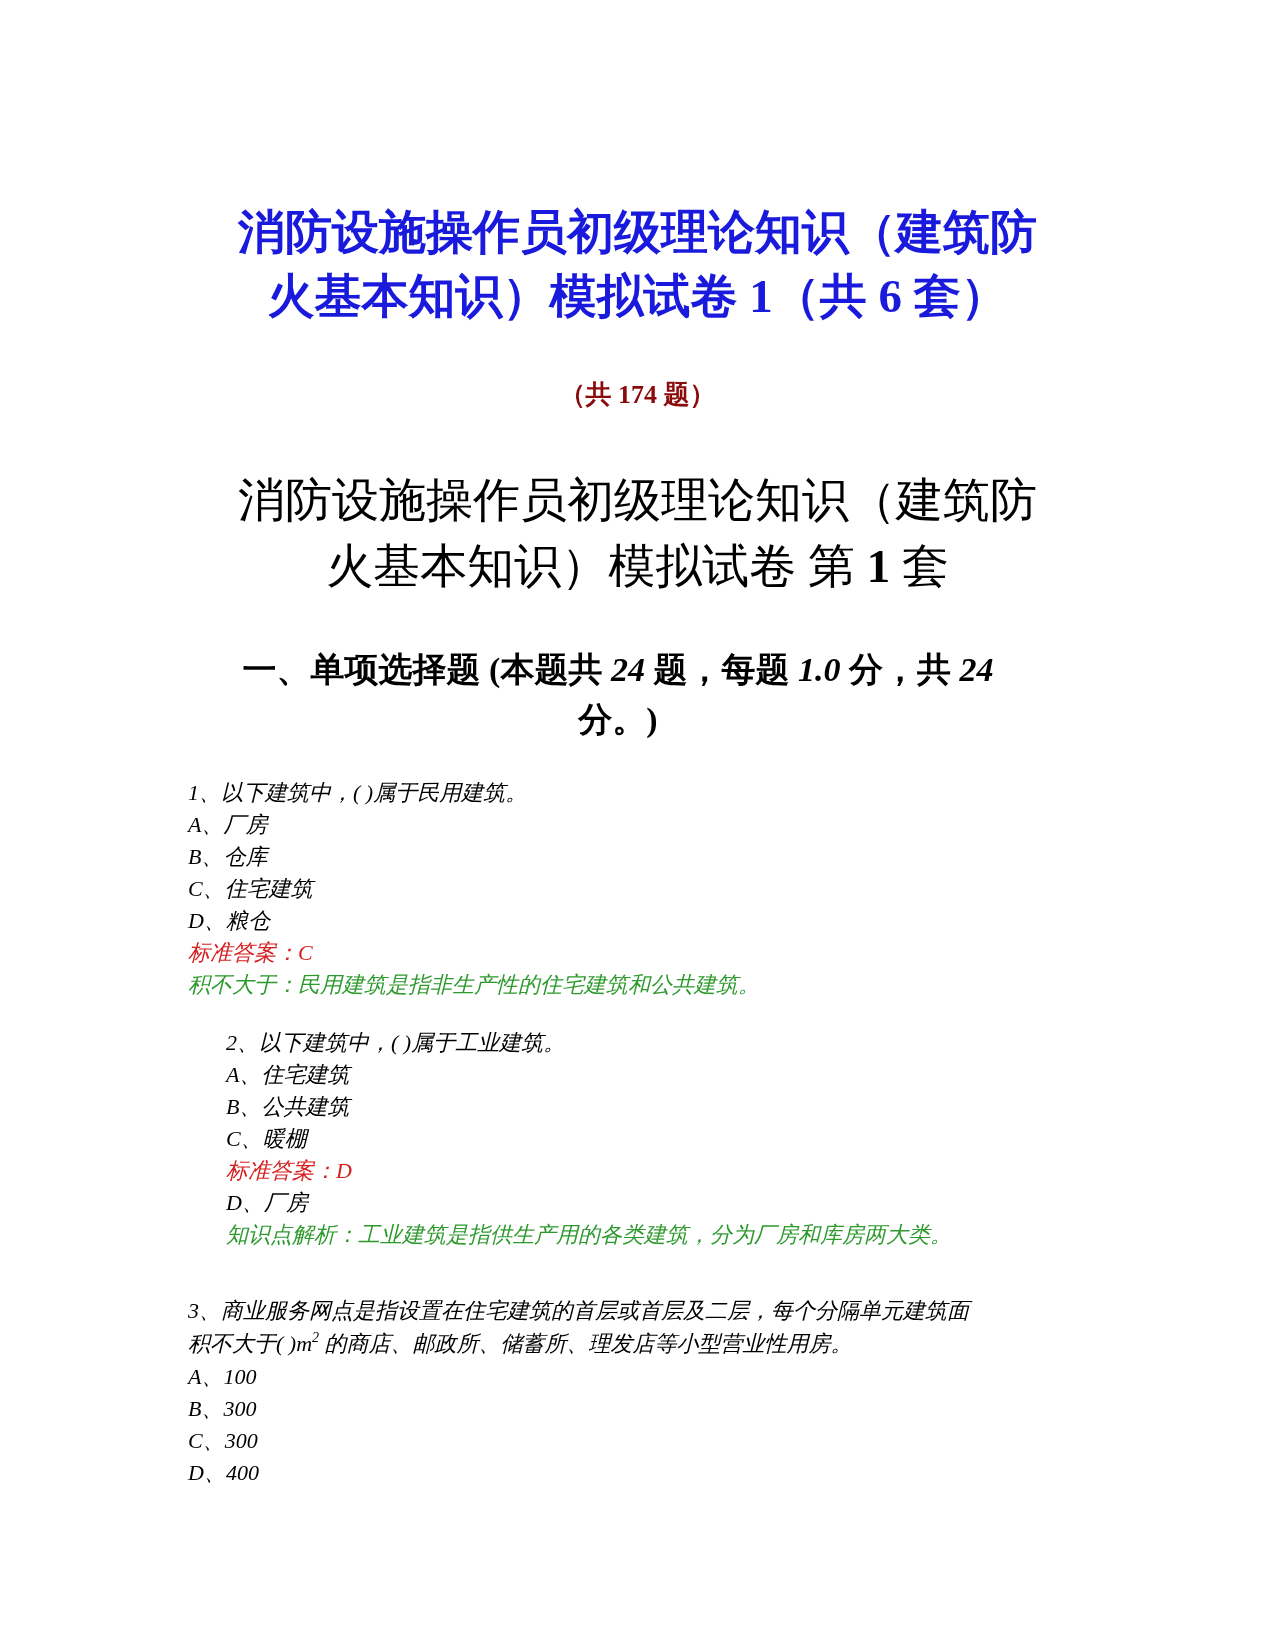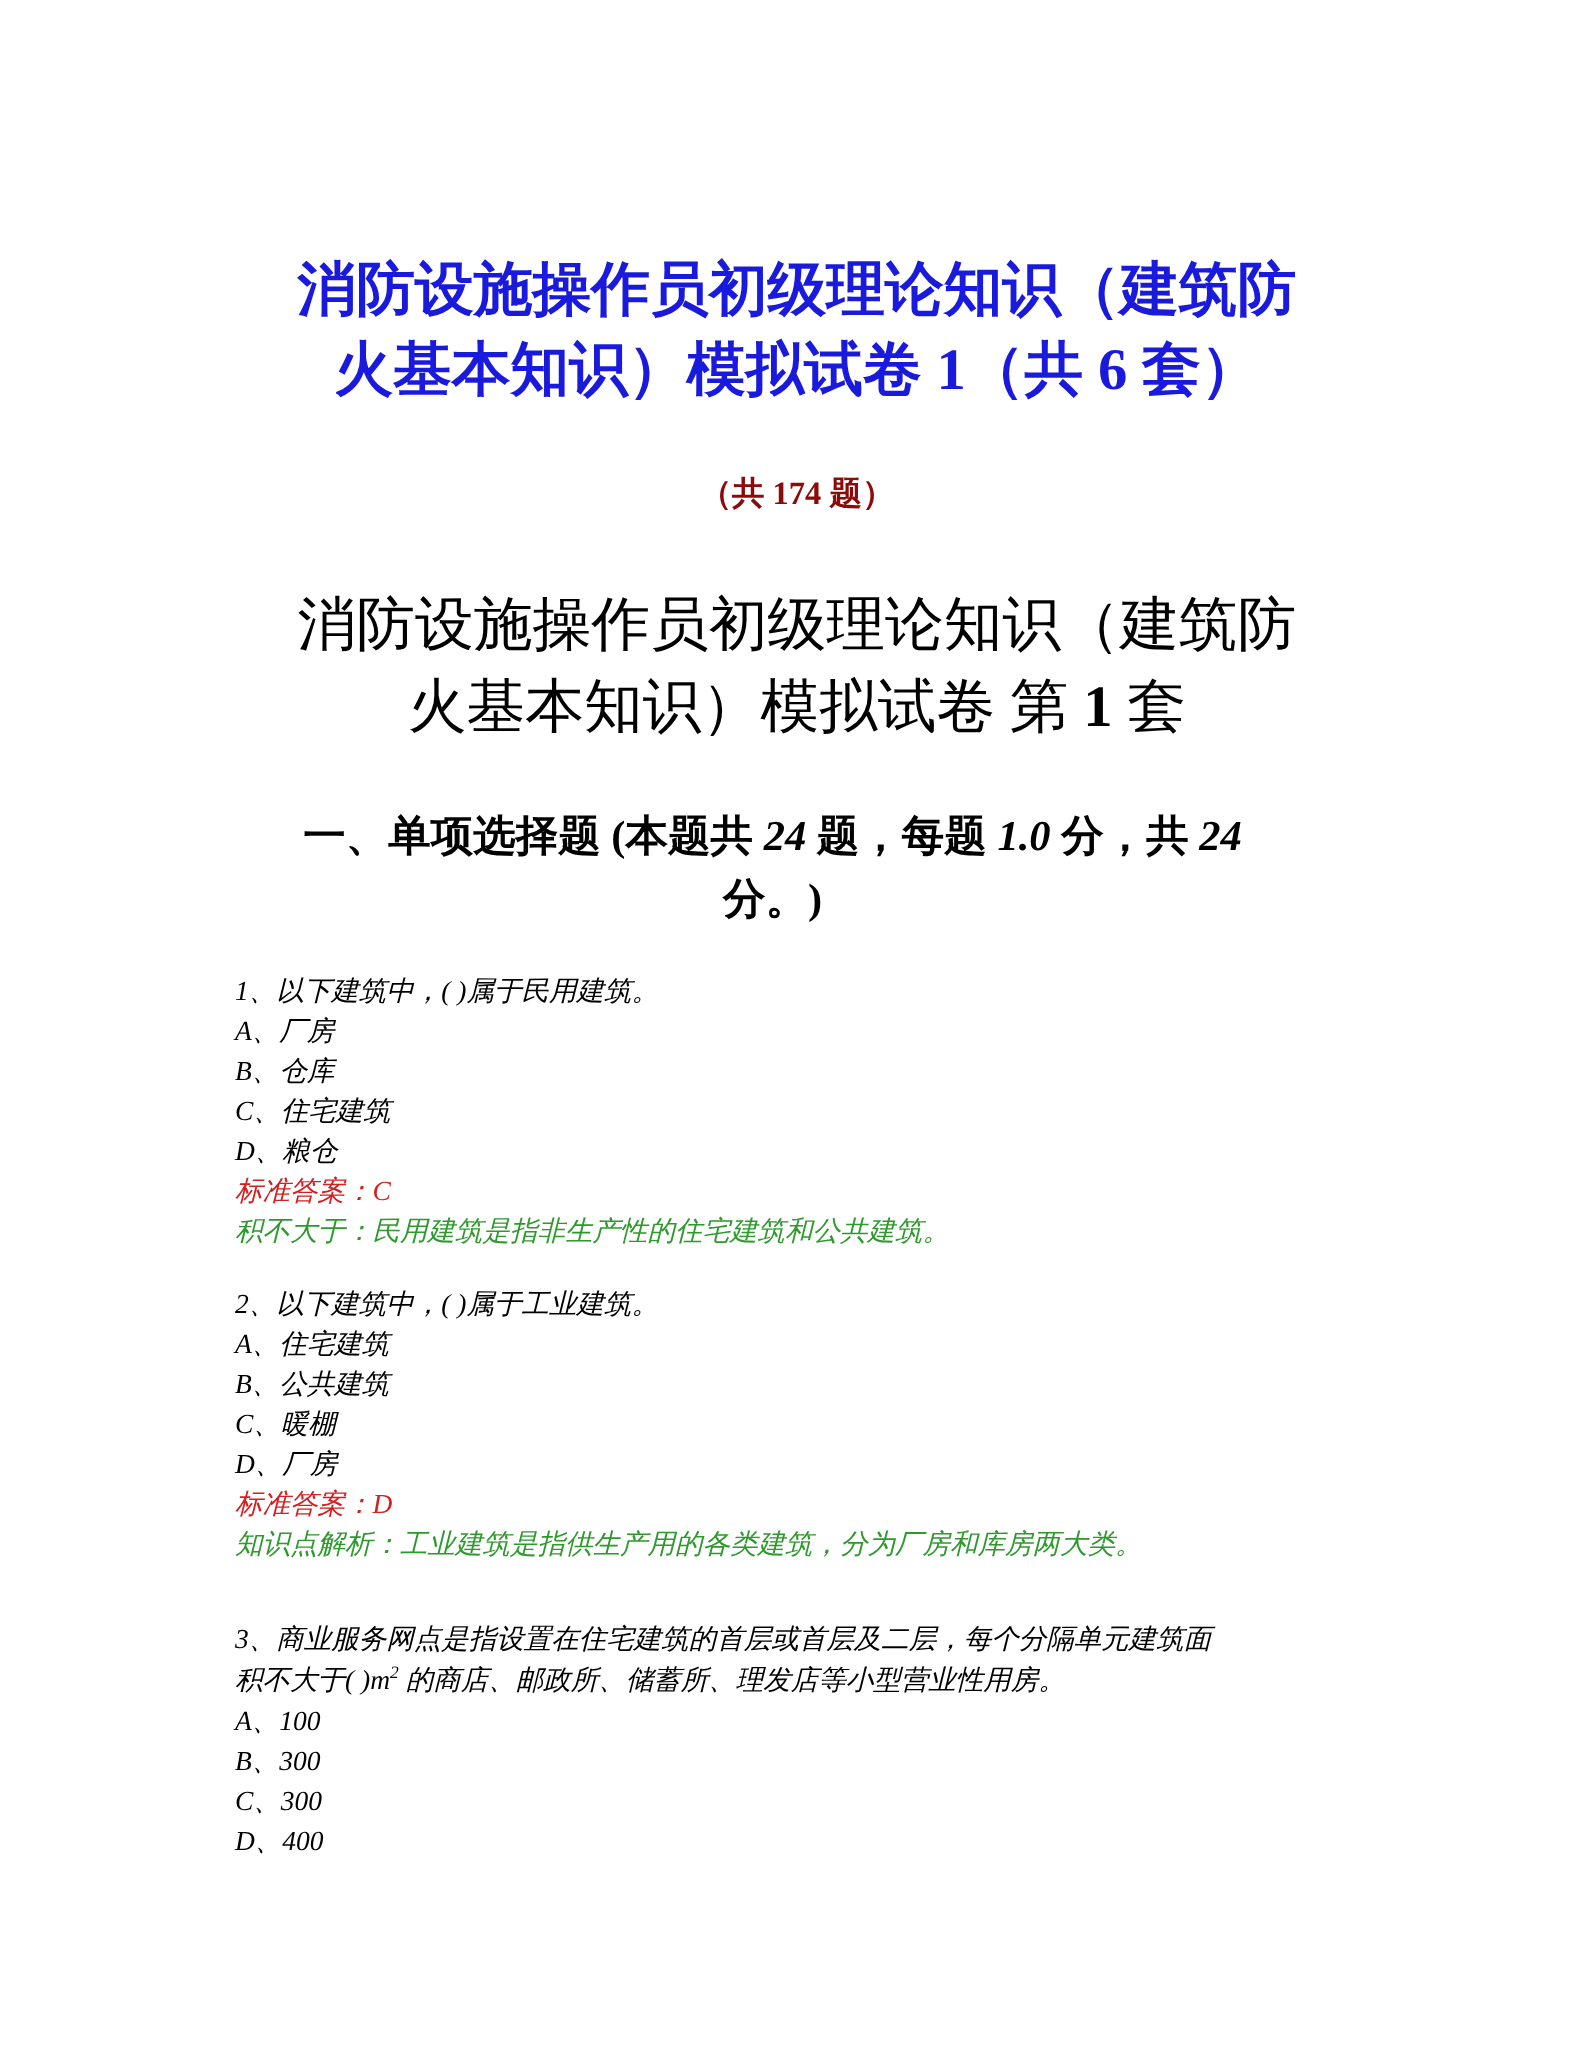--- a/index.html
+++ b/index.html
@@ -56,27 +56,27 @@
   <div class="qblock" style="top:777px;">
     <span class="row">1、以下建筑中，( )属于民用建筑。</span>
     <span class="row">A、厂房</span>
     <span class="row">B、仓库</span>
     <span class="row">C、住宅建筑</span>
     <span class="row">D、粮仓</span>
     <span class="row answer">标准答案：C</span>
     <span class="row analysis">积不大于：民用建筑是指非生产性的住宅建筑和公共建筑。</span>
   </div>
 
-  <div class="qblock" style="top:1027px;">
+  <div class="qblock" style="top:1027px;margin-left:38px;">
     <span class="row">2、以下建筑中，( )属于工业建筑。</span>
     <span class="row">A、住宅建筑</span>
     <span class="row">B、公共建筑</span>
     <span class="row">C、暖棚</span>
+    <span class="row answer">标准答案：D</span>
     <span class="row">D、厂房</span>
-    <span class="row answer">标准答案：D</span>
     <span class="row analysis">知识点解析：工业建筑是指供生产用的各类建筑，分为厂房和库房两大类。</span>
   </div>
 
   <div class="qblock" style="top:1295px;">
     <span class="row">3、商业服务网点是指设置在住宅建筑的首层或首层及二层，每个分隔单元建筑面</span>
     <span class="row" style="line-height:34px;"><span>积不大于( )m</span><sup>2</sup><span> 的商店、邮政所、储蓄所、理发店等小型营业性用房。</span></span>
     <span class="row">A、100</span>
     <span class="row">B、300</span>
     <span class="row">C、300</span>
     <span class="row">D、400</span>

